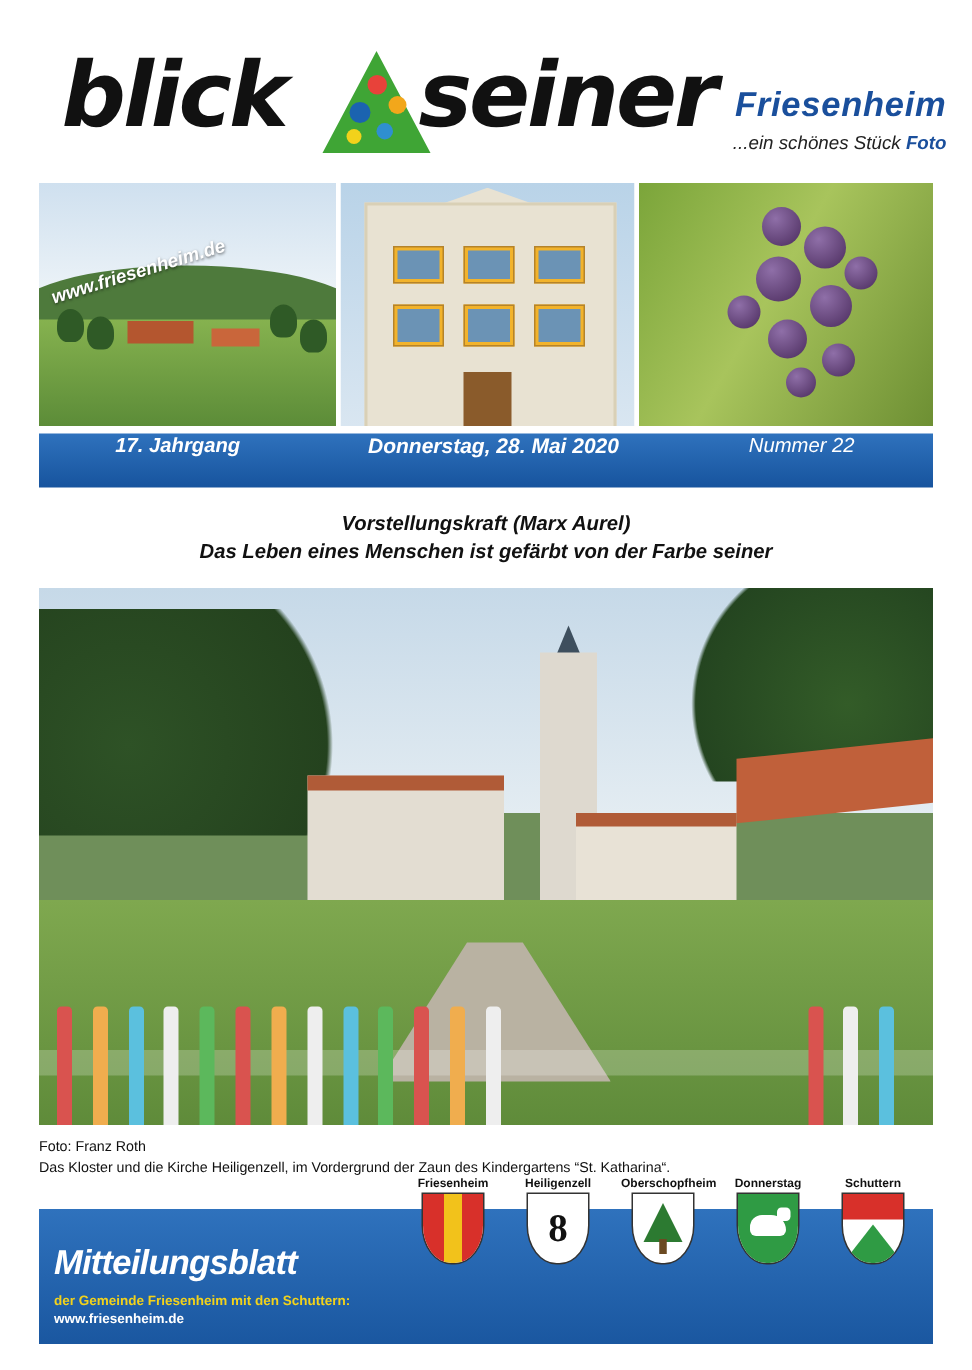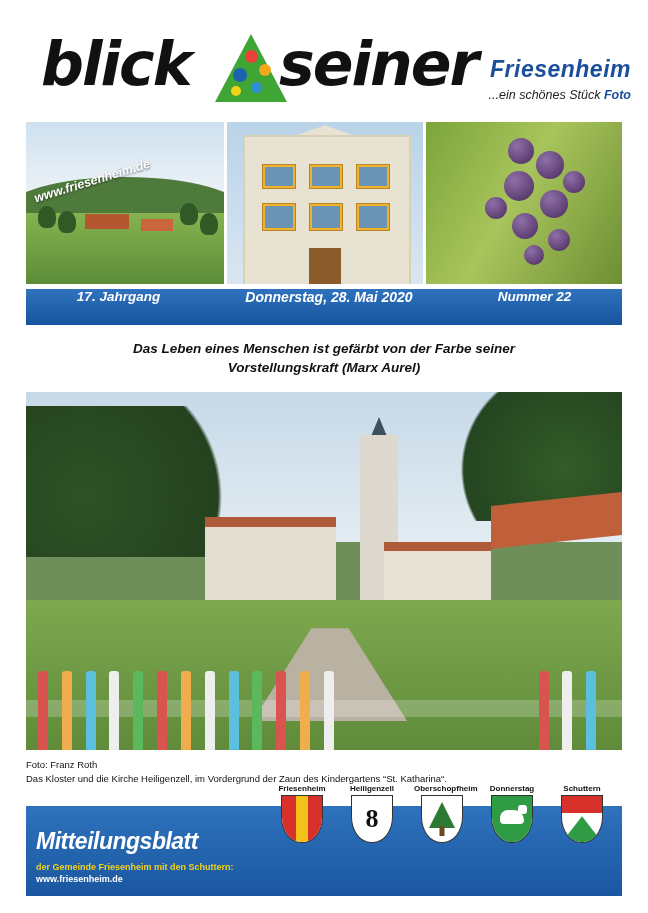--- a/index.html
+++ b/index.html
@@ -219,21 +219,21 @@
     flex: 1;
     text-align: center;
     font-size: 14px;
     font-weight: bold;
     font-style: italic;
   }
   .bluebar .bb-right {
     width: 175px;
     text-align: center;
     font-size: 13.5px;
-    font-weight: bold;
+    font-weight: normal;
     font-style: italic;
   }
 
   
   .motto {
     position: absolute;
     left: 26px;
     top: 340px;
     width: 596px;
     text-align: center;
@@ -508,22 +508,22 @@
     </div>
   </div>
 
   <div class="bluebar">
     <div class="bb-left">17. Jahrgang</div>
     <div class="bb-center">Donnerstag, 28. Mai 2020</div>
     <div class="bb-right">Nummer 22</div>
   </div>
 
   <div class="motto">
+    <div>Vorstellungskraft (Marx Aurel)</div>
     <div>Das Leben eines Menschen ist gefärbt von der Farbe seiner</div>
-    <div>Vorstellungskraft (Marx Aurel)</div>
   </div>
 
   <div class="mainphoto">
     <div class="mp-sky"></div>
     <div class="mp-treesL"></div>
     <div class="mp-treesR"></div>
     <div class="mp-spire"></div>
     <div class="mp-church"></div>
     <div class="mp-bldg"></div>
     <div class="mp-bldg2"></div>

